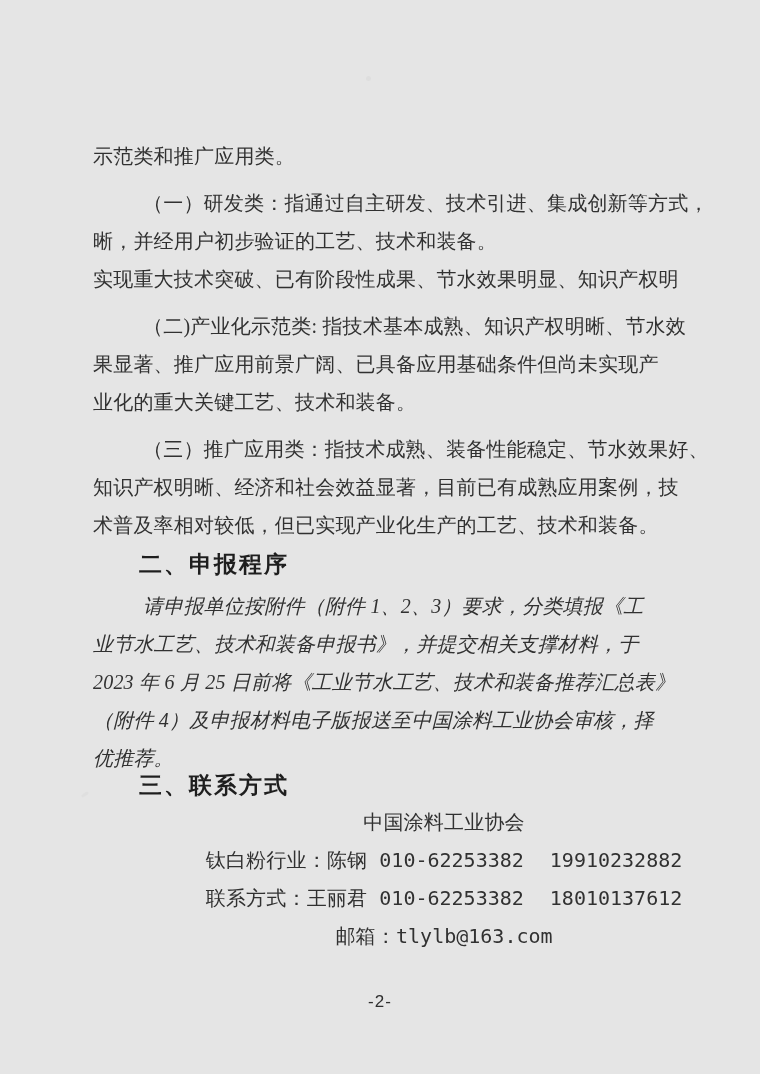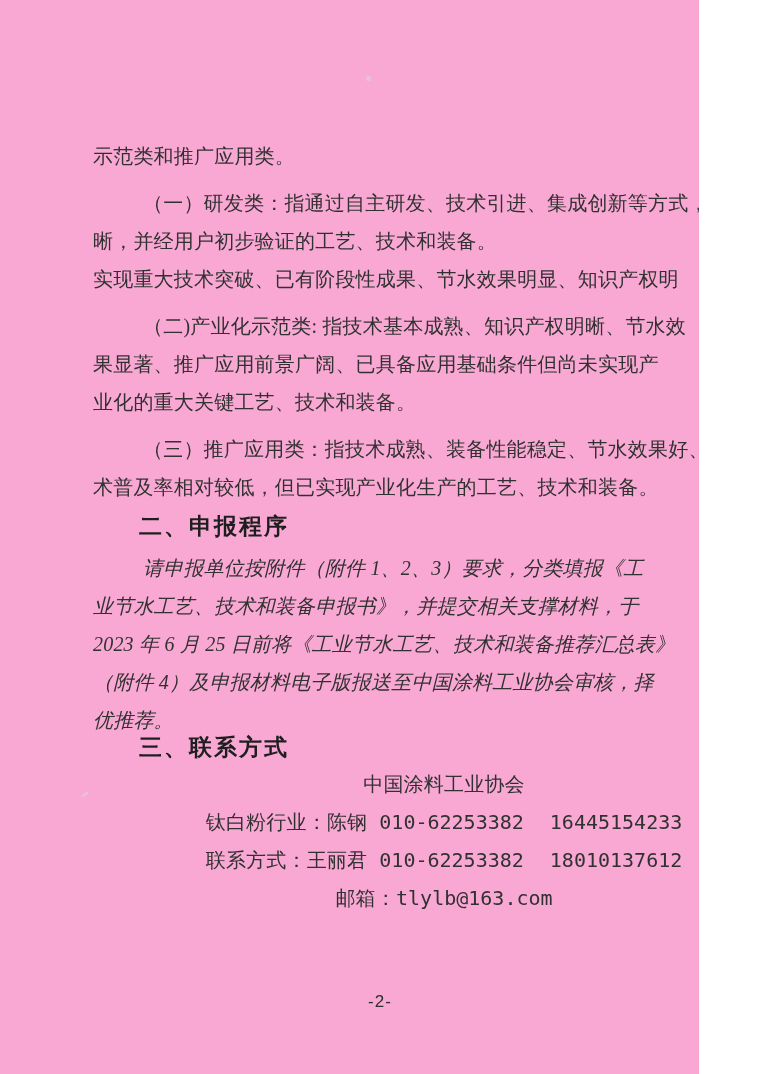--- a/index.html
+++ b/index.html
@@ -2,23 +2,23 @@
 <html><head>
 <meta charset="utf-8">
 <style>
   html, body {
     margin: 0;
     padding: 0;
     background: #ffffff;
   }
   .page {
     position: relative;
-    width: 699px;
+    width: 760px;
     height: 1074px;
-    background: #f9a8d4;
+    background: #e5e5e5;
     overflow: hidden;
     font-family: "Liberation Serif", "DejaVu Serif", serif;
     color: #313131;
   }
   .content {
     position: absolute;
     left: 93px;
     top: 137px;
     width: 650px;
   }
@@ -90,39 +90,40 @@
     </div>
 
     <div class="para">
       <div class="line indent gap">（二)产业化示范类: 指技术基本成熟、知识产权明晰、节水效</div>
       <div class="line">果显著、推广应用前景广阔、已具备应用基础条件但尚未实现产</div>
       <div class="line">业化的重大关键工艺、技术和装备。</div>
     </div>
 
     <div class="para">
       <div class="line indent gap">（三）推广应用类：指技术成熟、装备性能稳定、节水效果好、</div>
+      <div class="line">知识产权明晰、经济和社会效益显著，目前已有成熟应用案例，技</div>
       <div class="line">术普及率相对较低，但已实现产业化生产的工艺、技术和装备。</div>
     </div>
 
     <div class="heading heading-2">二、申报程序</div>
 
     <div class="para para-2">
       <div class="line indent">请申报单位按附件（附件 1、2、3）要求，分类填报《工</div>
       <div class="line">业节水工艺、技术和装备申报书》，并提交相关支撑材料，于</div>
       <div class="line">2023 年 6 月 25 日前将《工业节水工艺、技术和装备推荐汇总表》</div>
       <div class="line">（附件 4）及申报材料电子版报送至中国涂料工业协会审核，择</div>
       <div class="line">优推荐。</div>
     </div>
 
     <div class="heading heading-3">三、联系方式</div>
 
     <div class="line contact">中国涂料工业协会</div>
 
     <div class="line contact">
-      <span>钛白粉行业：</span><span>陈钢</span><span class="mono phone">010-62253382</span><span class="mono mobile">16445154233</span>
+      <span>钛白粉行业：</span><span>陈钢</span><span class="mono phone">010-62253382</span><span class="mono mobile">19910232882</span>
     </div>
 
     <div class="line contact">
       <span>联系方式：</span><span>王丽君</span><span class="mono phone">010-62253382</span><span class="mono mobile">18010137612</span>
     </div>
 
     <div class="line contact">
       <span>邮箱：</span><span class="mono">tlylb@163.com</span>
     </div>
 

